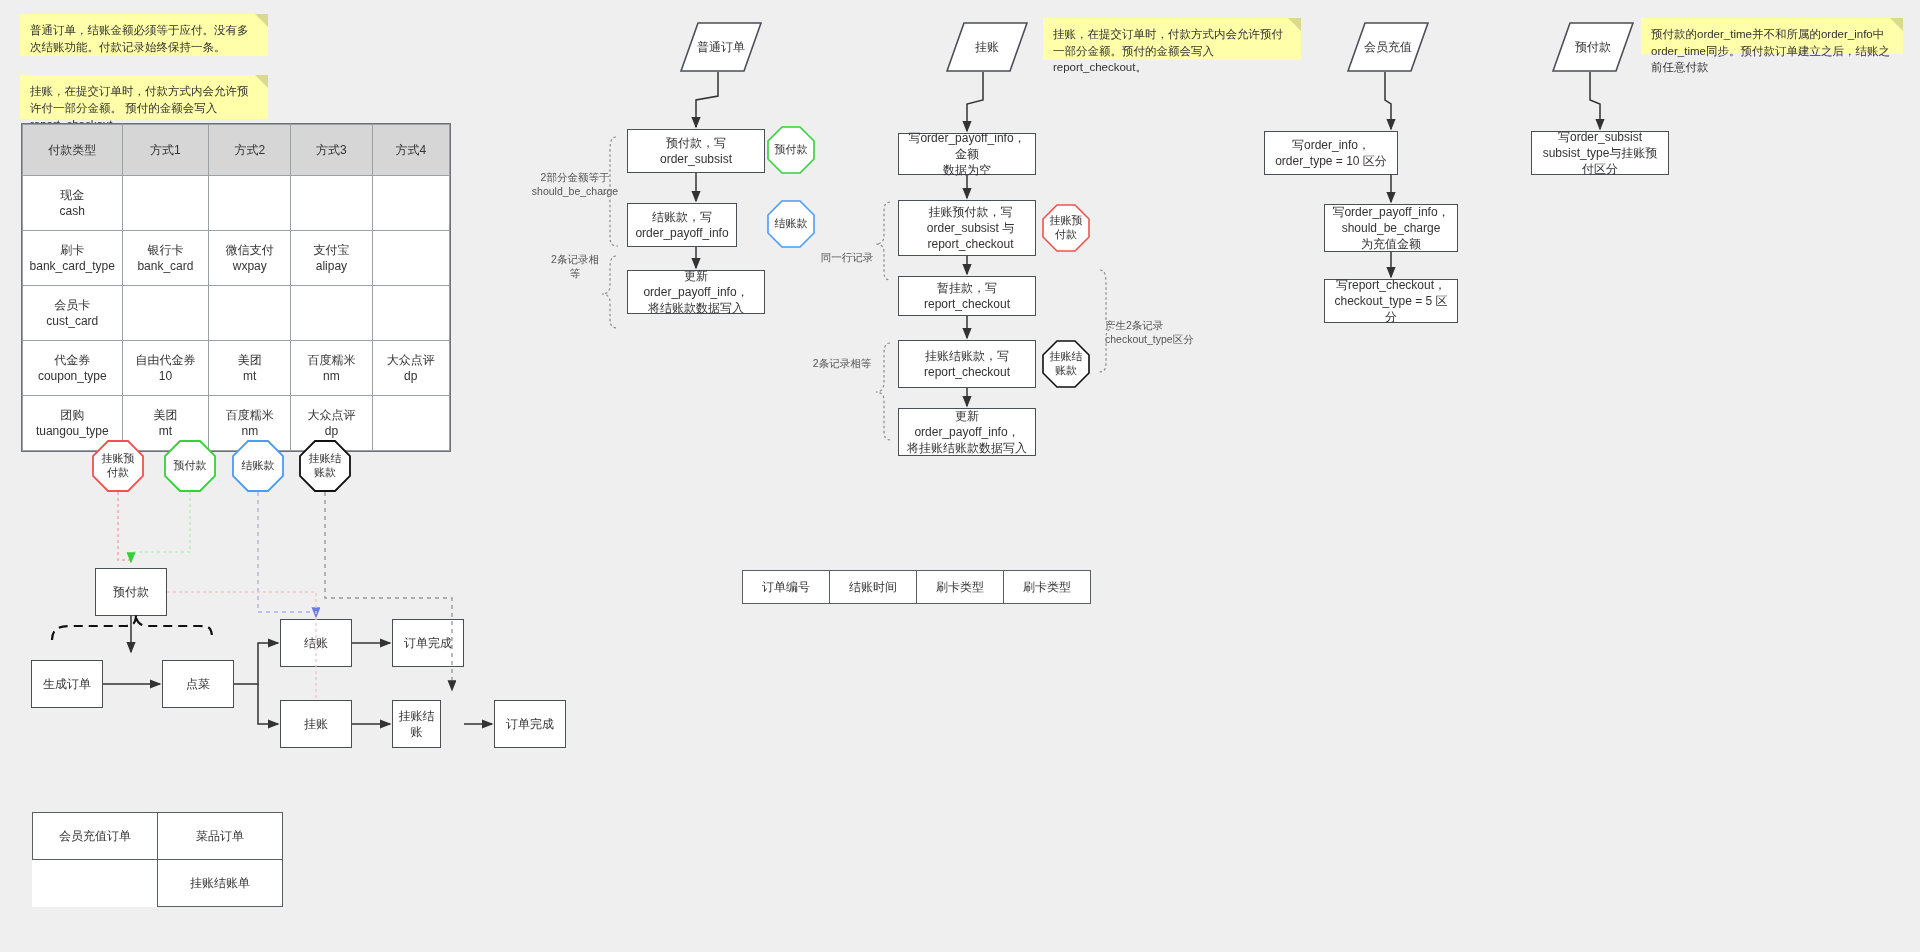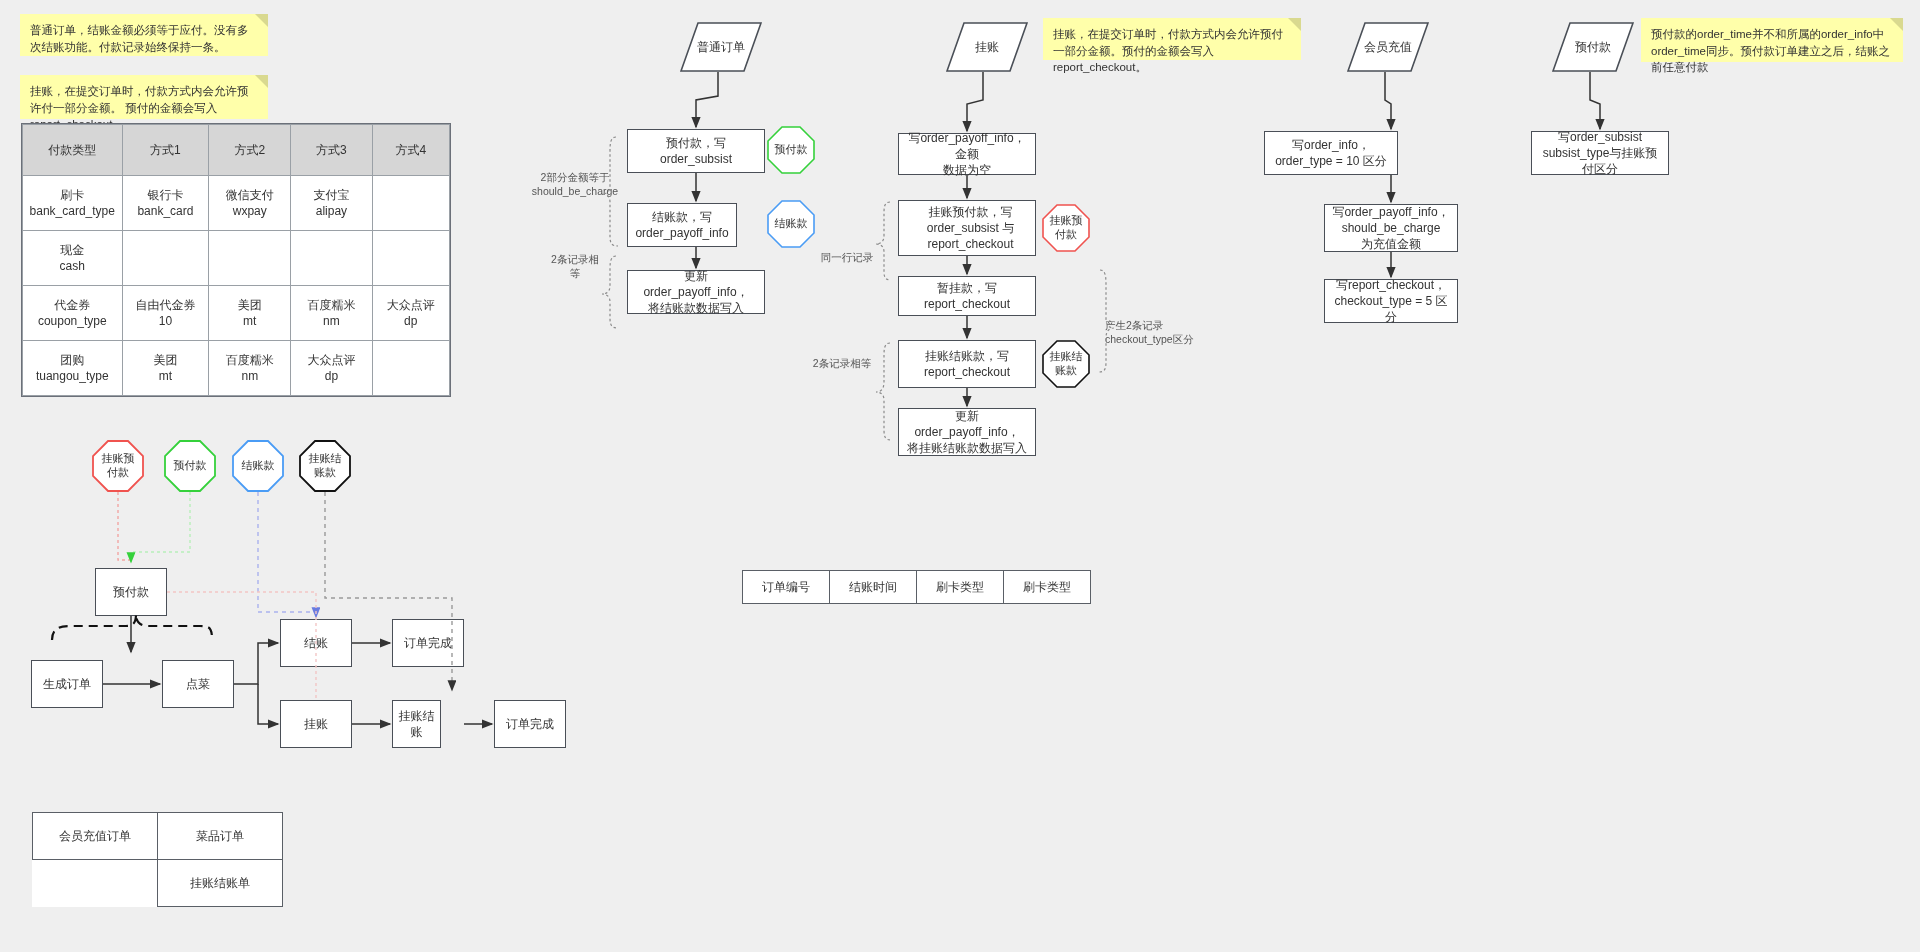--- a/index.html
+++ b/index.html
@@ -113,50 +113,58 @@
   <div class="note abs" style="left:20px;top:75px;width:248px;height:44px;">
     <span class="fold"></span>
     <span>挂账，在提交订单时，付款方式内会允许预许付一部分金额。 预付的金额会写入report_checkout。</span>
   </div>
 
   <div class="note abs" style="left:1043px;top:18px;width:258px;height:42px;">
     <span class="fold"></span>
     <span>挂账，在提交订单时，付款方式内会允许预付一部分金额。预付的金额会写入report_checkout。</span>
   </div>
 
-  <div class="note abs" style="left:1641px;top:18px;width:262px;height:44px;">
+  <div class="note abs" style="left:1641px;top:18px;width:262px;height:36px;">
     <span class="fold"></span>
     <span>预付款的order_time并不和所属的order_info中order_time同步。预付款订单建立之后，结账之前任意付款</span>
   </div>
 
   <table class="grid" style="left:22px;top:124px;width:428px;">
     <thead>
       <tr>
         <th style="width:92px">付款类型</th>
         <th style="width:84px">方式1</th>
         <th style="width:84px">方式2</th>
         <th style="width:84px">方式3</th>
         <th style="width:84px">方式4</th>
       </tr>
     </thead>
     <tbody id="pay-body">
         <tr>
+          <td style="white-space: pre-line;">现金
+cash</td>
+          <td style="white-space: pre-line;"></td>
+          <td style="white-space: pre-line;"></td>
+          <td style="white-space: pre-line;"></td>
+          <td style="white-space: pre-line;"></td>
+        </tr>
+        <tr>
           <td style="white-space: pre-line;">刷卡
 bank_card_type</td>
           <td style="white-space: pre-line;">银行卡
 bank_card</td>
           <td style="white-space: pre-line;">微信支付
 wxpay</td>
           <td style="white-space: pre-line;">支付宝
 alipay</td>
           <td style="white-space: pre-line;"></td>
         </tr>
         <tr>
-          <td style="white-space: pre-line;">现金
-cash</td>
+          <td style="white-space: pre-line;">会员卡
+cust_card</td>
           <td style="white-space: pre-line;"></td>
           <td style="white-space: pre-line;"></td>
           <td style="white-space: pre-line;"></td>
           <td style="white-space: pre-line;"></td>
         </tr>
         <tr>
           <td style="white-space: pre-line;">代金券
 coupon_type</td>
           <td style="white-space: pre-line;">自由代金券
 10</td>

